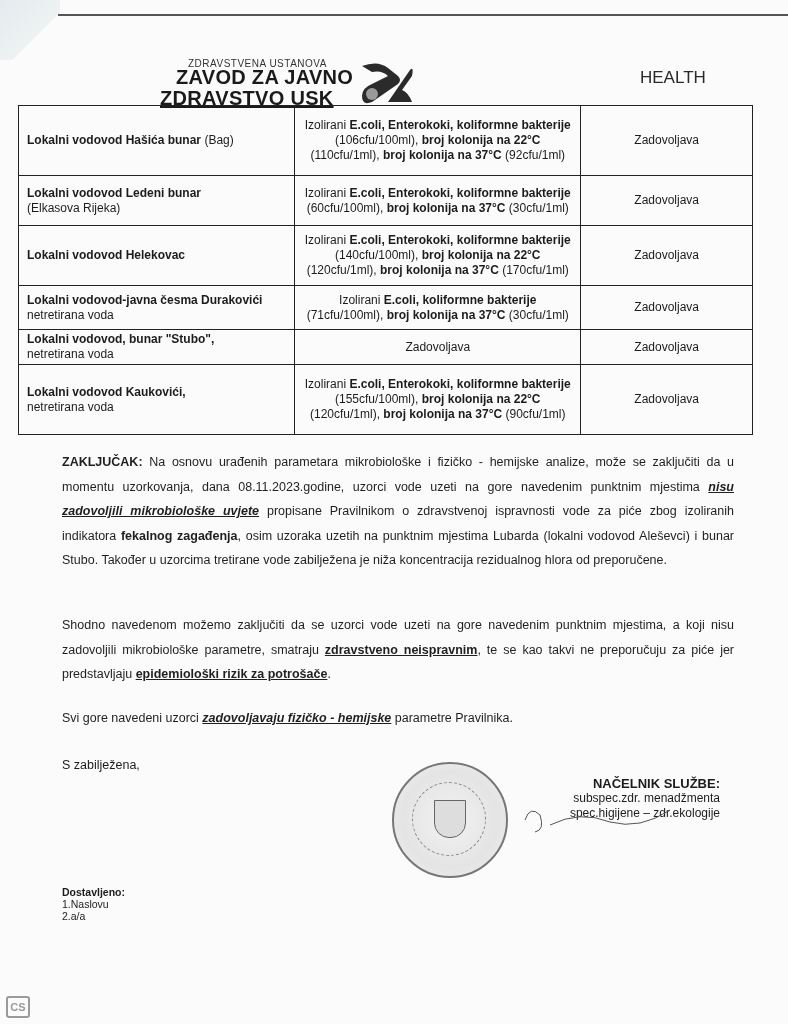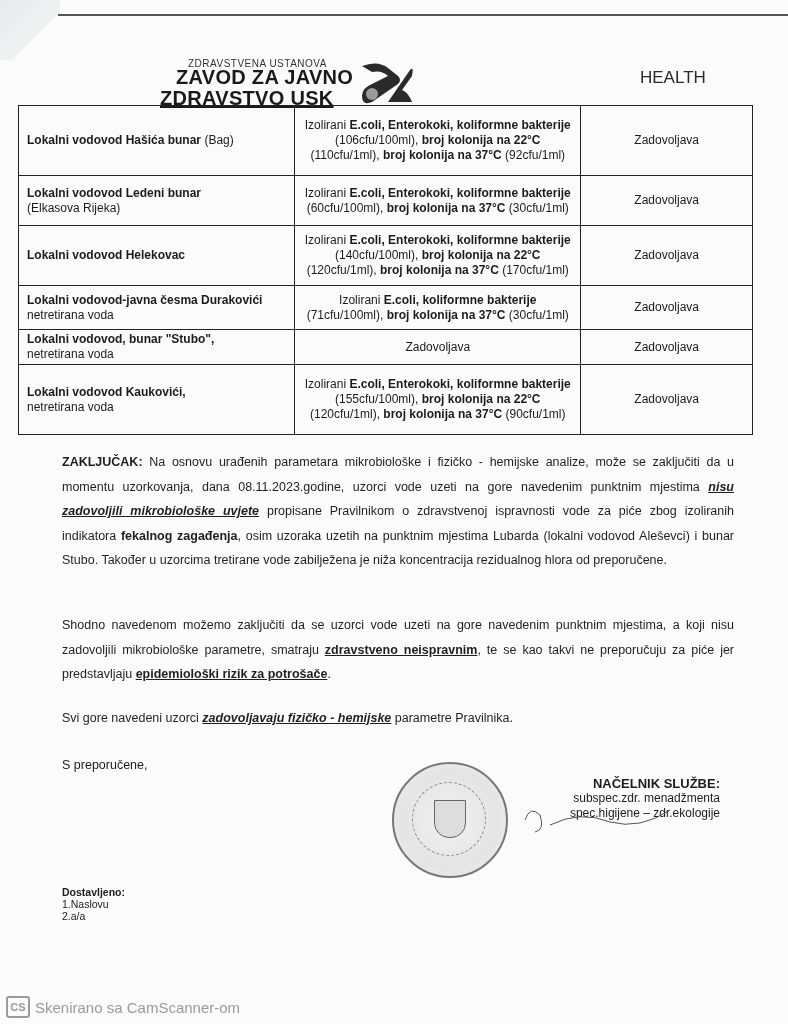--- a/index.html
+++ b/index.html
@@ -99,21 +99,21 @@
 </div>
 
 <div class="para" style="top:613px;">
   <span>Shodno navedenom možemo zaključiti da se uzorci vode uzeti na gore navedenim punktnim mjestima, a koji nisu zadovoljili mikrobiološke parametre, smatraju </span><span class="u">zdravstveno neispravnim</span><span>, te se kao takvi ne preporučuju za piće jer predstavljaju </span><span class="u">epidemiološki rizik za potrošače</span><span>.</span>
 </div>
 
 <div class="para" style="top:706px;">
   <span>Svi gore navedeni uzorci </span><span class="ui">zadovoljavaju fizičko - hemijske</span><span> parametre Pravilnika.</span>
 </div>
 
-<div class="greet">S preporučene,</div>
+<div class="greet">S zabilježena,</div>
 
 <div class="stamp">
   <div class="inner"></div>
   <div class="shield"></div>
 </div>
 
 <div class="sig">
   <div class="t">NAČELNIK SLUŽBE:</div>
   <div>subspec.zdr. menadžmenta</div>
   <div>spec.higijene – zdr.ekologije</div>
@@ -123,14 +123,13 @@
 </svg>
 
 <div class="deliv">
   <div class="t">Dostavljeno:</div>
   <div>1.Naslovu</div>
   <div>2.a/a</div>
 </div>
 
 <div class="cs">
   <div class="logo-cs">CS</div>
-  <span>Skenirano sa CamScanner-om</span>
 </div>
 
 </body></html>

